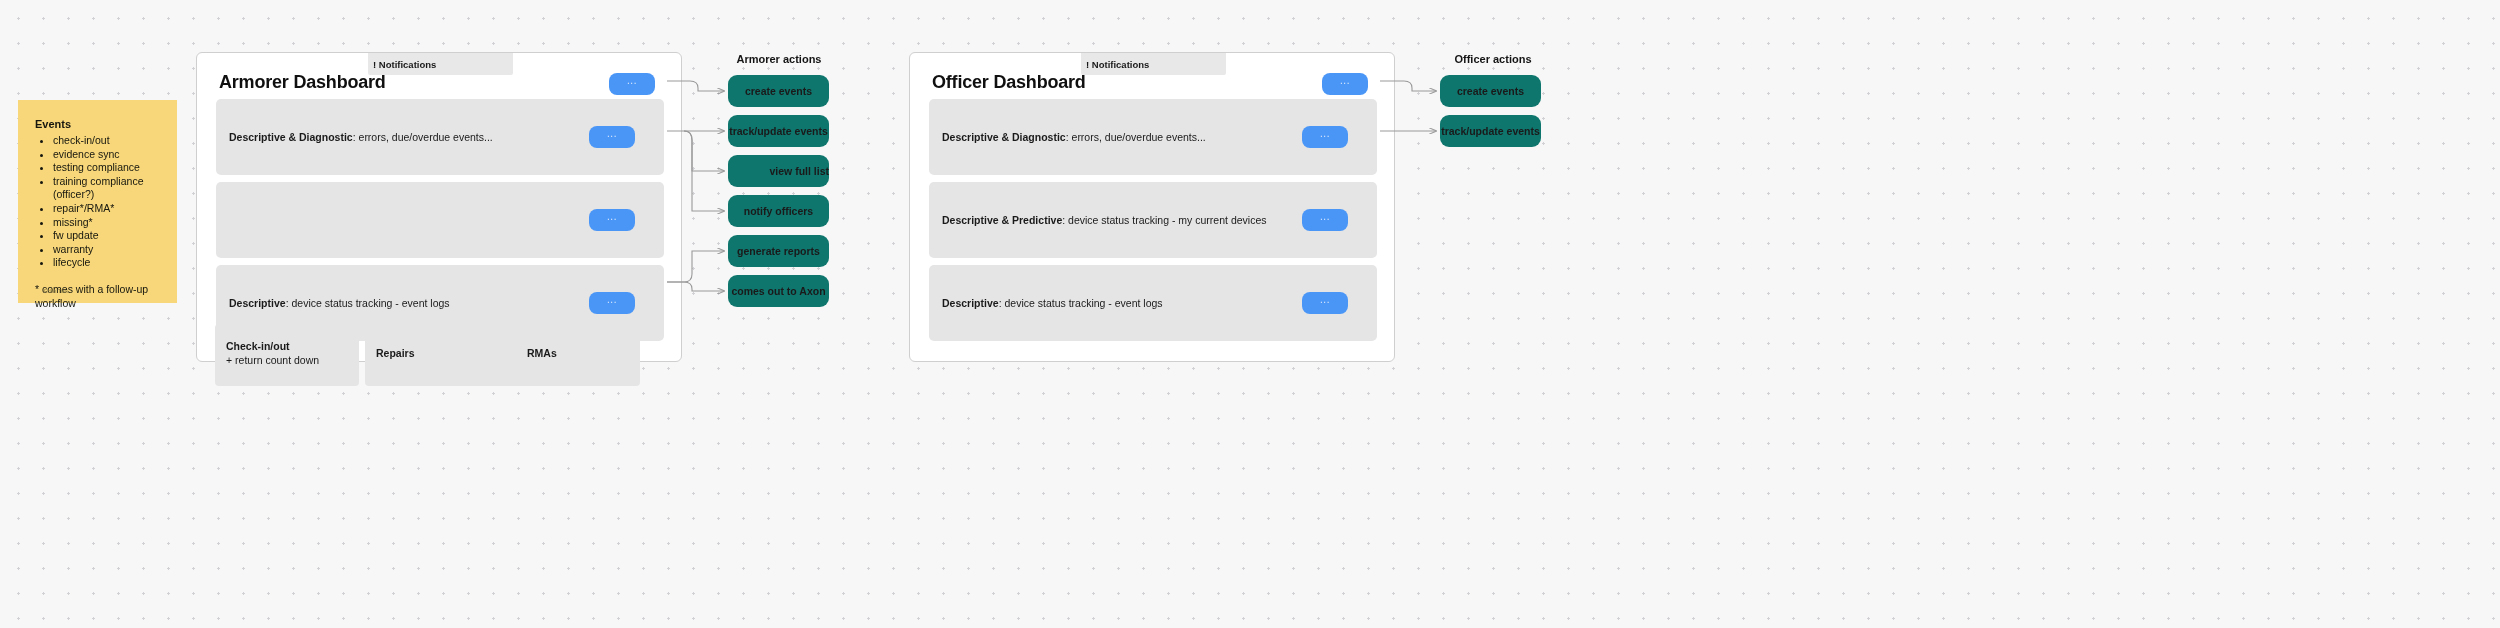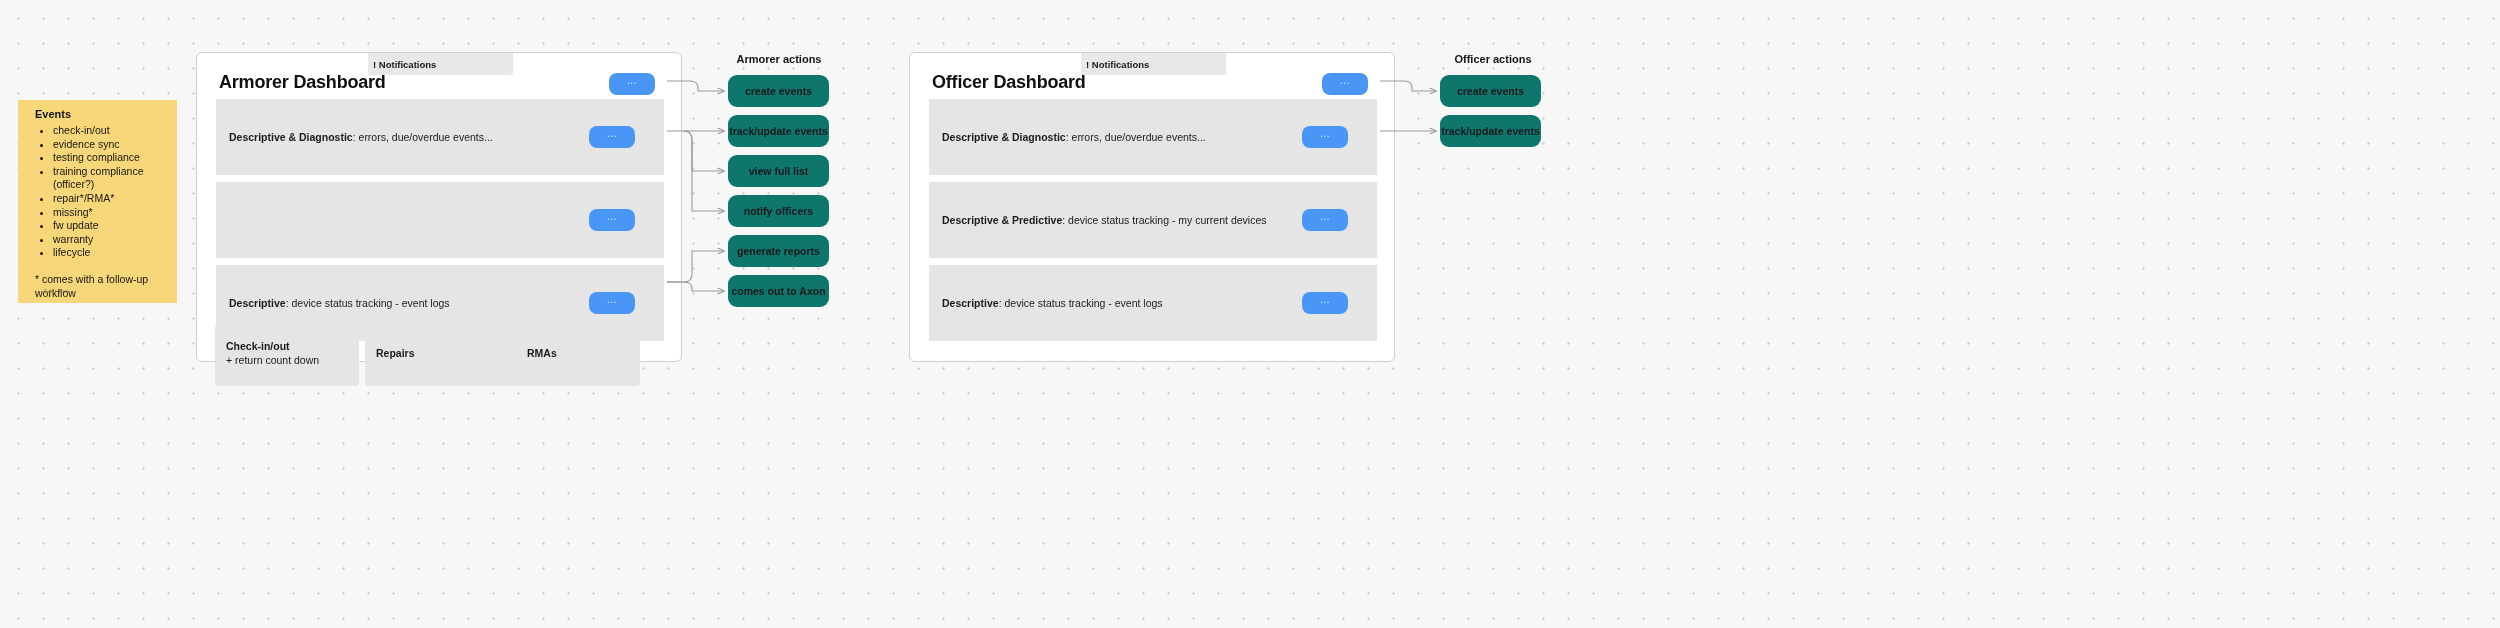--- a/index.html
+++ b/index.html
@@ -47,21 +47,21 @@
 
   
   .sticky {
     position: absolute;
     left: 18px;
     top: 100px;
     width: 159px;
     height: 203px;
     background: #f7d779;
     box-sizing: border-box;
-    padding: 7px 13px 6px 13px;
+    padding: 17px 13px 6px 13px;
   }
   .sticky-title {
     font-size: 11px;
     font-weight: 700;
     color: #16160f;
     margin: 0 0 3px 4px;
     line-height: 14px;
   }
   .sticky-list {
     margin: 0;
@@ -172,21 +172,21 @@
     letter-spacing: .5px;
     transform: translateY(-3px);
   }
 
   
   .row {
     position: absolute;
     left: 19px;
     width: 448px;
     background: #e5e5e5;
-    border-radius: 0;
+    border-radius: 5px;
     box-sizing: border-box;
   }
   .row-label {
     position: absolute;
     left: 13px;
     font-size: 10.5px;
     line-height: 14px;
     color: #1a1a1a;
   }
   .row-label b {
@@ -277,21 +277,21 @@
     font-size: 10.5px;
     font-weight: 700;
     color: #1a1a1a;
     white-space: nowrap;
   }
   .pill.armorer { left: 728px; width: 101px; }
   .pill.officer { left: 1440px; width: 101px; }
 
   .ap1 { top: 75px; }
   .ap2 { top: 115px; }
-  .ap3 { top: 155px; }
+  .ap3 { top: 155px; justify-content: flex-end; }
   .ap4 { top: 195px; }
   .ap5 { top: 235px; }
   .ap6 { top: 275px; }
 
   .op1 { top: 75px; }
   .op2 { top: 115px; }
 
   svg.connectors {
     position: absolute;
     left: 0;

